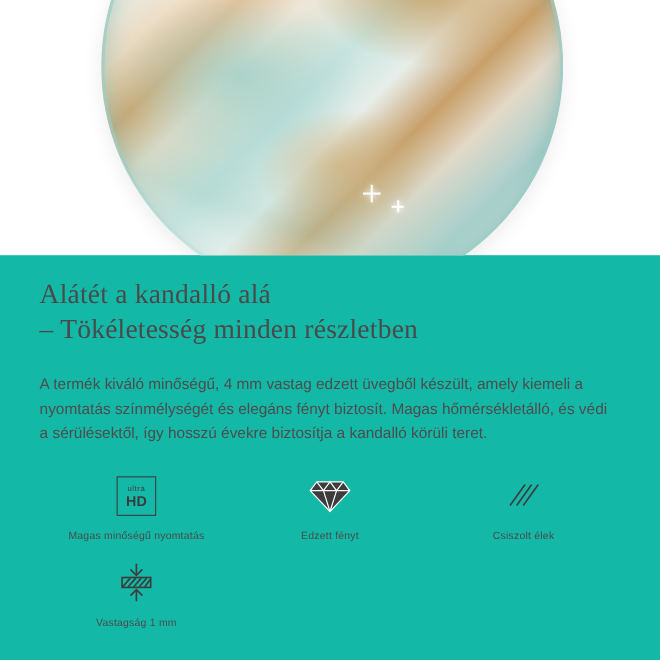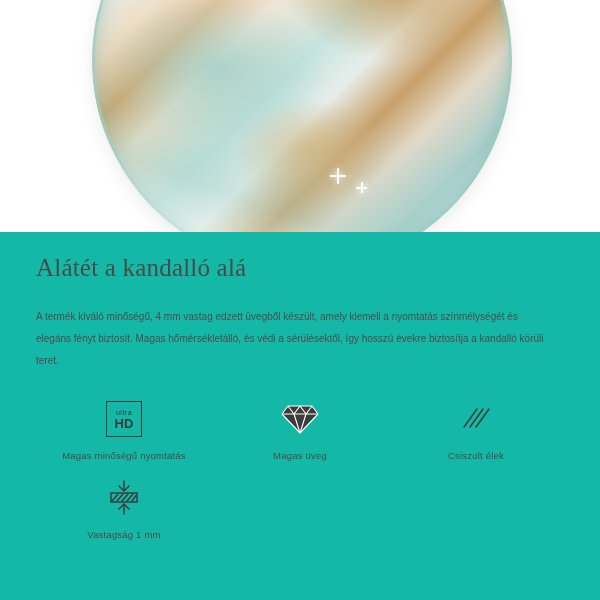--- a/index.html
+++ b/index.html
@@ -115,21 +115,21 @@
     color: #4a4a4a;
     font-weight: 400;
     margin: 10px 0 0 0;
     letter-spacing: 0.2px;
   }
   .headline .line2 {
     display: block;
   }
   .paragraph {
     margin: 22px 0 0 0;
-    font-size: 10px;
+    font-size: 14px;
     line-height: 22px;
     color: #4d4d4d;
     max-width: 518px;
   }
 
   
   .features {
     margin-top: 26px;
     display: grid;
     grid-template-columns: repeat(3, 1fr);
@@ -176,20 +176,21 @@
     <div class="hero-disc"></div>
     <div class="hero-edge"></div>
     <div class="sparkle s1"></div>
     <div class="sparkle s2"></div>
   </div>
 
   <div class="content">
 
     <h1 class="headline">
       <span>Alátét a kandalló alá</span>
+      <span class="line2">– Tökéletesség minden részletben</span>
     </h1>
 
     <p class="paragraph">A termék kiváló minőségű, 4 mm vastag edzett üvegből készült, amely kiemeli a nyomtatás színmélységét és elegáns fényt biztosít. Magas hőmérsékletálló, és védi a sérülésektől, így hosszú évekre biztosítja a kandalló körüli teret.</p>
 
     <div class="features">
 
 
       <div class="feature">
         <div class="feature-icon">
           <div class="ultrahd-box">
@@ -201,21 +202,21 @@
       </div>
 
 
       <div class="feature">
         <div class="feature-icon">
           <svg width="40" height="34" viewBox="0 0 40 34" fill="#3c3c3c" stroke="#ffffff" stroke-width="1.1" stroke-linejoin="round">
             <path d="M8 4 H32 L38 12 L20 31 L2 12 Z"></path>
             <path d="M2 12 H38 M8 4 L14 12 L20 31 M32 4 L26 12 L20 31 M14 12 L20 4 L26 12" stroke="#ffffff" fill="none"></path>
           </svg>
         </div>
-        <div class="feature-label">Magas üveg</div>
+        <div class="feature-label">Edzett fényt</div>
       </div>
 
       <div class="feature">
         <div class="feature-icon">
           <svg width="36" height="30" viewBox="0 0 36 30" fill="none" stroke="#3c3c3c" stroke-width="1.5" stroke-linecap="round">
             <line x1="6" y1="23" x2="19" y2="5"></line>
             <line x1="12" y1="23" x2="25" y2="5"></line>
             <line x1="18" y1="23" x2="31" y2="5"></line>
           </svg>
         </div>

